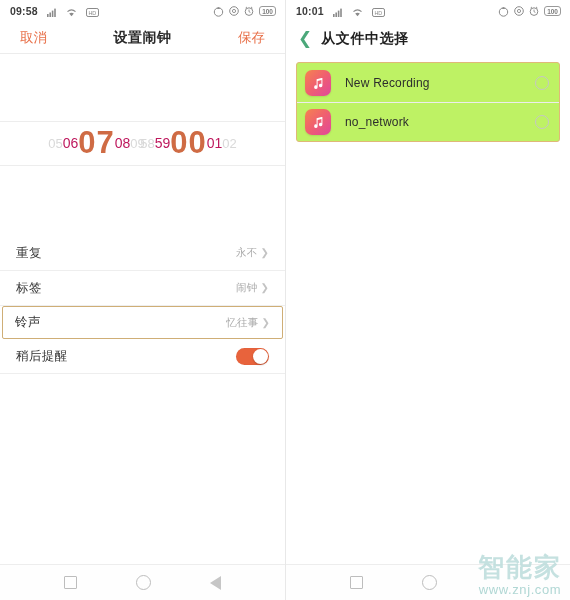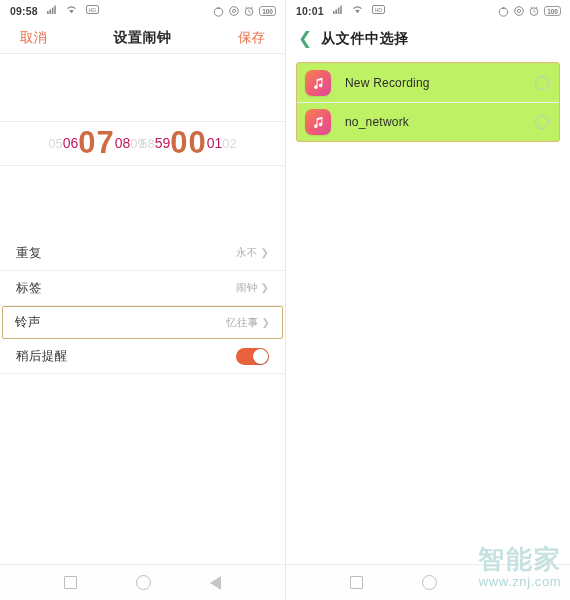--- a/index.html
+++ b/index.html
@@ -37,21 +37,21 @@
     height: 22px;
     display: flex;
     align-items: center;
     justify-content: space-between;
     padding: 0 9px 0 10px;
     box-sizing: border-box;
     flex: 0 0 auto;
   }
   .status-left {
     display: flex;
-    align-items: flex-start;
+    align-items: flex-end;
     gap: 9px;
   }
   .status-time {
     font-size: 10.5px;
     color: #3c3c3c;
     font-weight: bold;
     letter-spacing: 0.2px;
   }
   .status-right {
     display: flex;
@@ -306,21 +306,21 @@
     border-bottom: 7px solid transparent;
     border-right: 11px solid #c6c6c6;
     cursor: pointer;
   }
   .nav-tri-hidden { visibility: hidden; }
 
   
   .watermark {
     position: absolute;
     right: 8px;
-    bottom: 12px;
+    bottom: 4px;
     text-align: center;
     pointer-events: none;
     user-select: none;
     opacity: 0.9;
   }
   .wm-cn {
     font-size: 26px;
     color: #bfdedd;
     font-weight: bold;
     letter-spacing: 2px;

